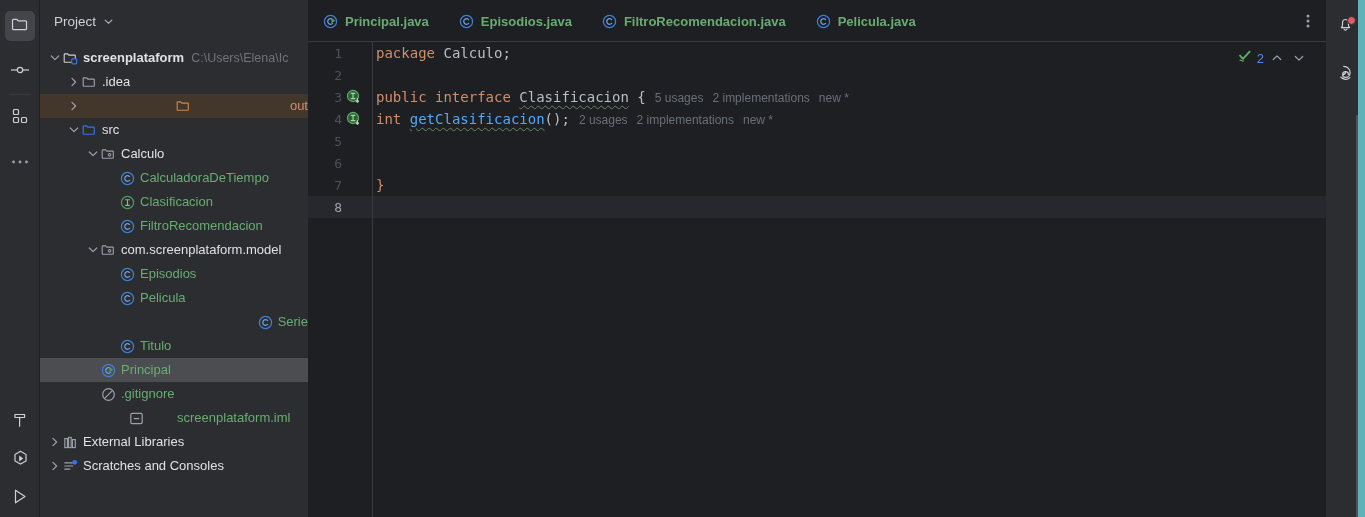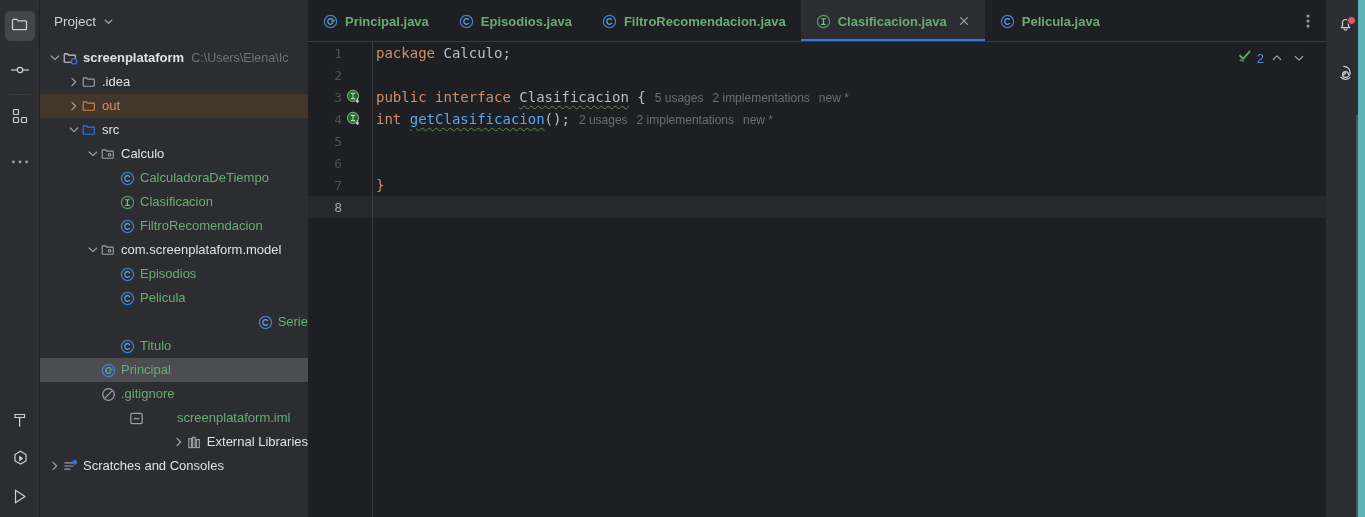--- a/index.html
+++ b/index.html
@@ -446,21 +446,21 @@
           </span>
           <span class="tico">
             <span style="display: inline-flex; align-items: center;">
               <svg width="15" height="15" viewBox="0 0 15 15" fill="none">
                 <path d="M1.2 3.6c0-.4.3-.7.7-.7h2.7l1.1 1.2h5.9c.4 0 .7.3.7.7v5.7c0 .4-.3.7-.7.7H1.9c-.4 0-.7-.3-.7-.7V3.6z" stroke="#9da0a8" stroke-width="1.15"></path>
               </svg>
             </span>
           </span>
           <span class="label t-white">.idea</span>
         </div>
-        <div class="row sel-out" style="padding-left: 27px;">
+        <div class="row sel-out" style="padding-left: 27px; justify-content: space-between;">
           <span class="arrow">
             <span style="display: inline-flex; align-items: center;">
               <svg width="12" height="12" viewBox="0 0 12 12" fill="none">
                 <path d="M4 2.3L7.6 6 4 9.7" stroke="#9da0a8" stroke-width="1.2" stroke-linecap="round" stroke-linejoin="round"></path>
               </svg>
             </span>
           </span>
           <span class="tico">
             <span style="display: inline-flex; align-items: center;">
               <svg width="15" height="15" viewBox="0 0 15 15" fill="none">
@@ -697,21 +697,21 @@
           <span class="tico">
             <span style="display: inline-flex; align-items: center;">
               <svg width="15" height="15" viewBox="0 0 15 15" fill="none">
                 <rect x="1.8" y="2.4" width="11.4" height="10.2" rx="1.4" stroke="#9da0a8" stroke-width="1.2"></rect>
                 <line x1="4.8" y1="7.6" x2="10.2" y2="7.6" stroke="#9da0a8" stroke-width="1.3"></line>
               </svg>
             </span>
           </span>
           <span class="label t-green">screenplataform.iml</span>
         </div>
-        <div class="row" style="padding-left: 8px; justify-content: flex-end;">
+        <div class="row" style="padding-left: 8px;">
           <span class="arrow">
             <span style="display: inline-flex; align-items: center;">
               <svg width="12" height="12" viewBox="0 0 12 12" fill="none">
                 <path d="M4 2.3L7.6 6 4 9.7" stroke="#9da0a8" stroke-width="1.2" stroke-linecap="round" stroke-linejoin="round"></path>
               </svg>
             </span>
           </span>
           <span class="tico">
             <span style="display: inline-flex; align-items: center;">
               <svg width="15" height="15" viewBox="0 0 15 15" fill="none">
@@ -773,39 +773,20 @@
         <div class="tab">
           <span class="tico">
             <span style="display: inline-flex; align-items: center;">
               <svg width="15" height="15" viewBox="0 0 15 15" fill="none">
                 <circle cx="7.5" cy="7.5" r="6.1" stroke="#3f7fd6" stroke-width="1.25"></circle>
                 <path d="M9.6 5.6a2.8 2.8 0 1 0 0 3.8" stroke="#6aa0e0" stroke-width="1.25" stroke-linecap="round"></path>
               </svg>
             </span>
           </span>
           <span>FiltroRecomendacion.java</span>
-        </div>
-        <div class="tab active">
-          <span class="tico">
-            <span style="display: inline-flex; align-items: center;">
-              <svg width="15" height="15" viewBox="0 0 15 15" fill="none">
-                <circle cx="7.5" cy="7.5" r="6.1" stroke="#4f9a5c" stroke-width="1.25"></circle>
-                <path d="M5.6 4.7h3.8M5.6 10.3h3.8M7.5 4.7v5.6" stroke="#79c48a" stroke-width="1.15" stroke-linecap="round"></path>
-              </svg>
-            </span>
-          </span>
-          <span>Clasificacion.java</span>
-          <span class="close">
-            <span style="display: inline-flex; align-items: center;">
-              <svg width="12" height="12" viewBox="0 0 12 12" fill="none">
-                <path d="M2.6 2.6l6.8 6.8M9.4 2.6l-6.8 6.8" stroke="#9da0a8" stroke-width="1.25" stroke-linecap="round"></path>
-              </svg>
-            </span>
-          </span>
-          <span class="underline"></span>
         </div>
         <div class="tab">
           <span class="tico">
             <span style="display: inline-flex; align-items: center;">
               <svg width="15" height="15" viewBox="0 0 15 15" fill="none">
                 <circle cx="7.5" cy="7.5" r="6.1" stroke="#3f7fd6" stroke-width="1.25"></circle>
                 <path d="M9.6 5.6a2.8 2.8 0 1 0 0 3.8" stroke="#6aa0e0" stroke-width="1.25" stroke-linecap="round"></path>
               </svg>
             </span>
           </span>

